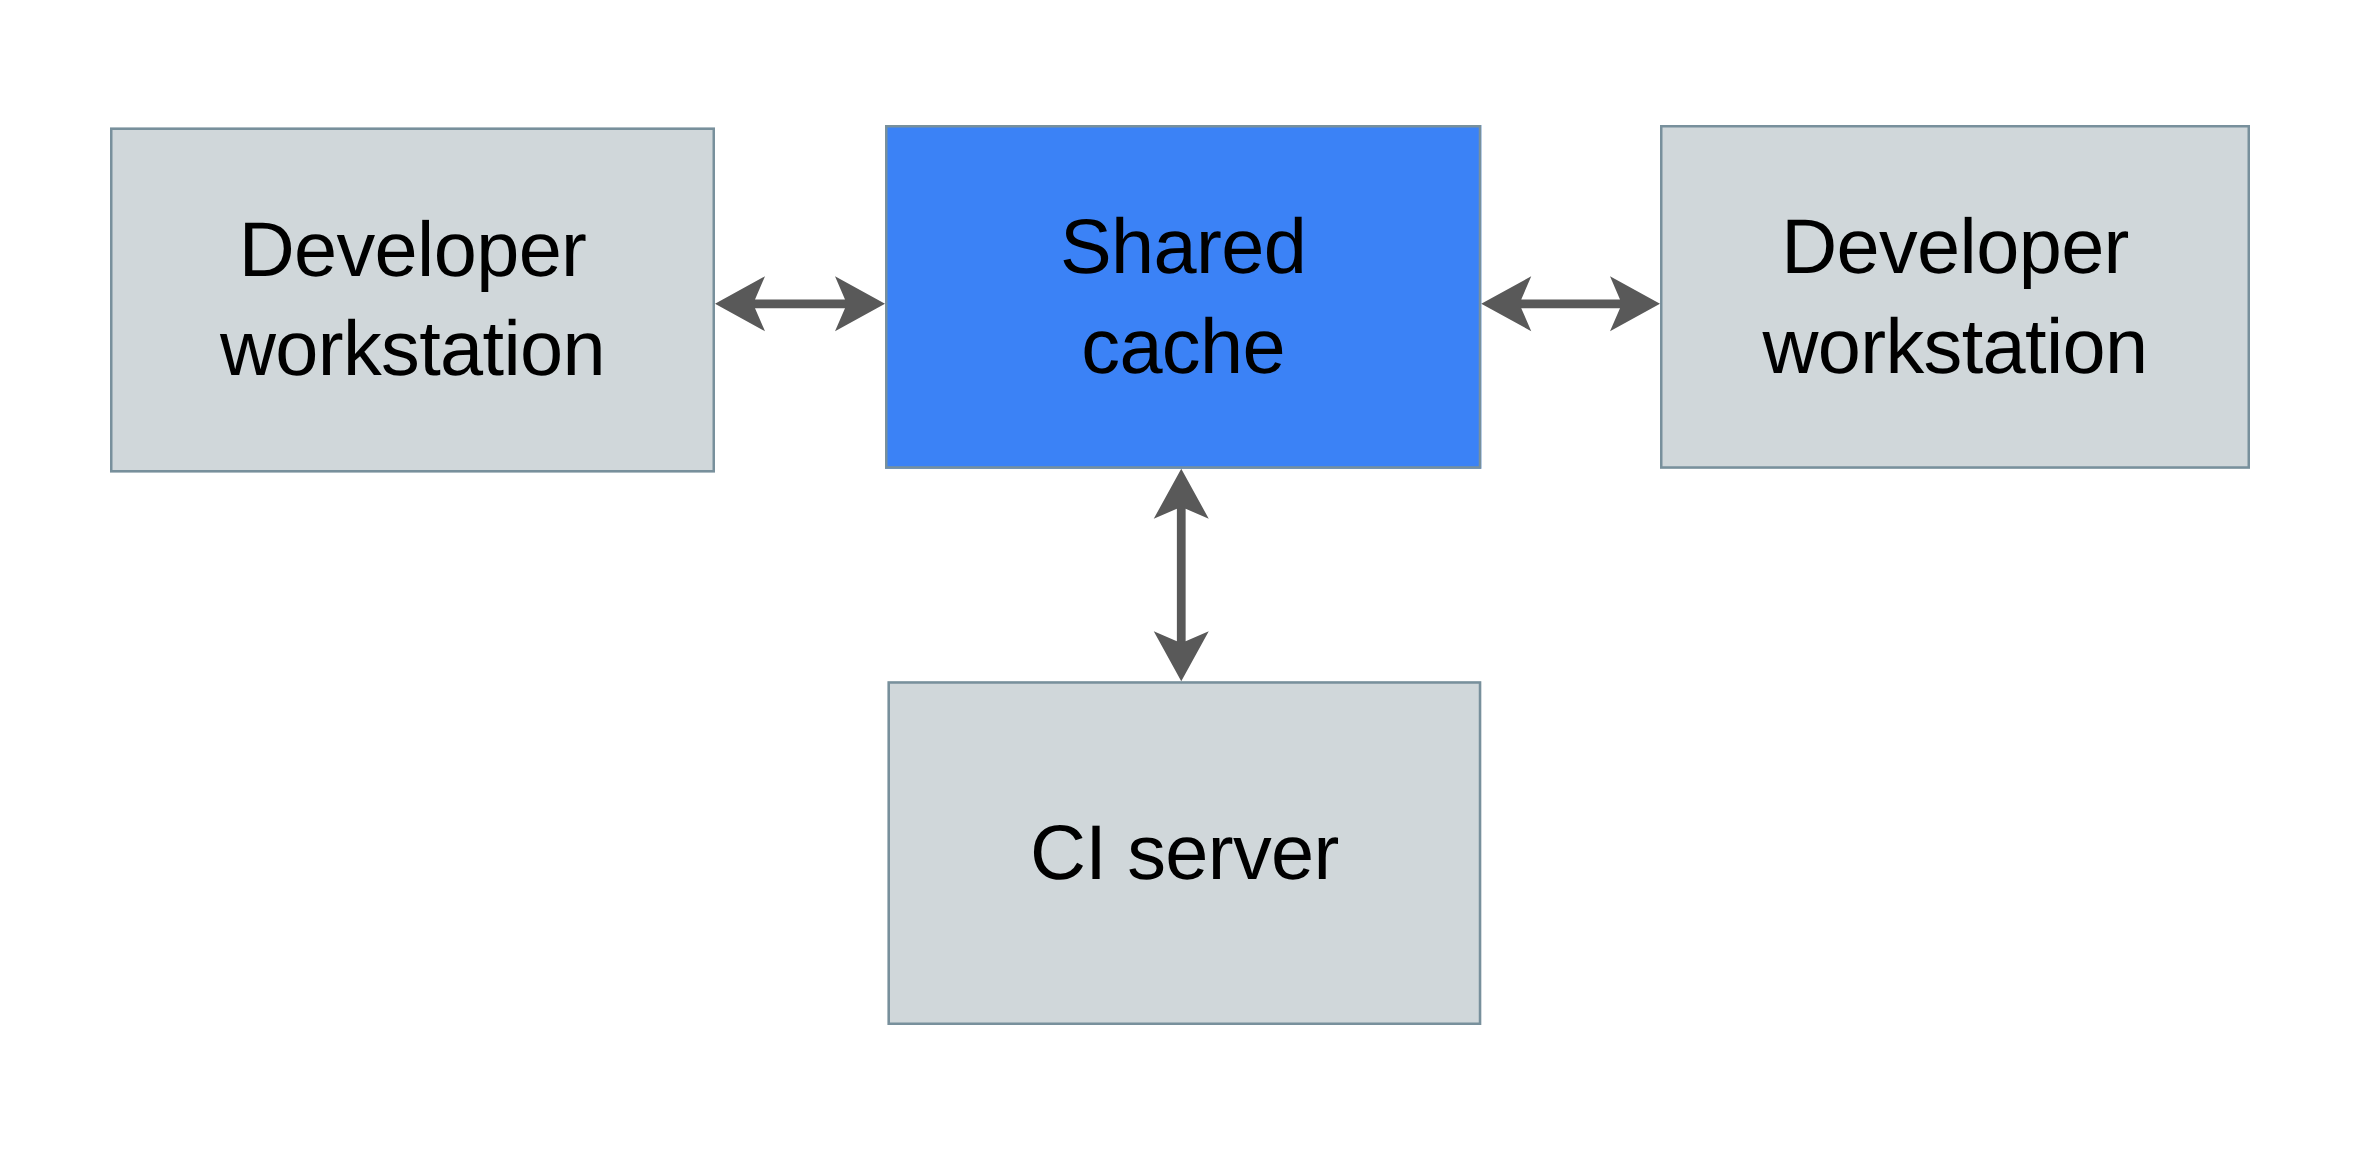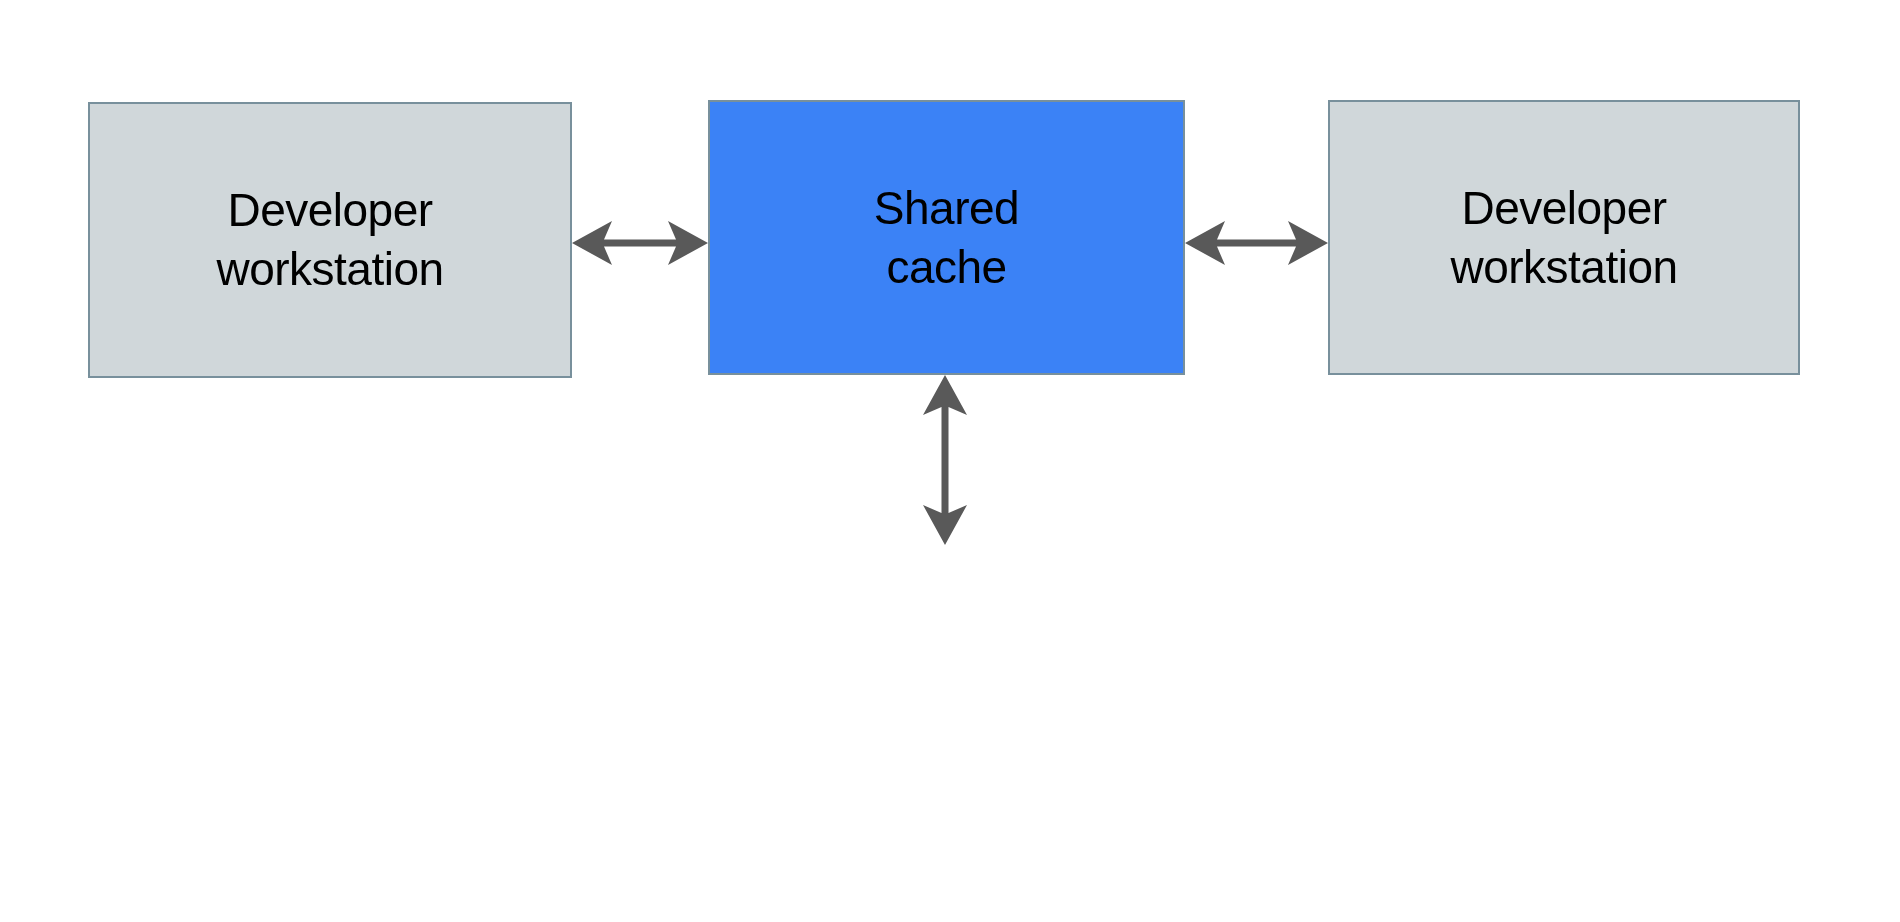--- a/index.html
+++ b/index.html
@@ -20,21 +20,21 @@
   .node {
     position: absolute;
     box-sizing: border-box;
     background: #d0d7da;
     border: 2px solid #78909c;
     display: flex;
     align-items: center;
     justify-content: center;
     text-align: center;
     color: #000000;
-    font-size: 46px;
+    font-size: 62px;
     line-height: 1.28;
     font-weight: 400;
     letter-spacing: -0.5px;
     white-space: pre-line;
   }
   .node-label {
     display: block;
     width: 100%;
     white-space: pre-line;
   }
@@ -60,20 +60,23 @@
   <div class="node" id="node-1" style="left: 708px; top: 100px; width: 477px; height: 275px; background: #3b82f6; border-color: rgb(120, 144, 156); color: rgb(0, 0, 0);">
     <span class="node-label">Shared
 cache</span>
   </div>
 
   <div class="node" id="node-2" style="left: 1328px; top: 100px; width: 472px; height: 275px; background: rgb(208, 215, 218); border-color: rgb(120, 144, 156); color: rgb(0, 0, 0);">
     <span class="node-label">Developer
 workstation</span>
   </div>
 
+  <div class="node" id="node-3" style="left: 710px; top: 545px; width: 475px; height: 275px; background: rgb(208, 215, 218); border-color: rgb(120, 144, 156); color: rgb(0, 0, 0);">
+    <span class="node-label">CI server</span>
+  </div>
 
   <div class="connector" id="conn-0" style="left: 572px; top: 228px; width: 136px; height: 30px;">
       <svg width="136" height="30" viewBox="0 0 136 30">
         <polygon points="0.0,15.0 40.0,-7.0 32.0,11.5 104.0,11.5 96.0,-7.0 136.0,15.0 96.0,37.0 104.0,18.5 32.0,18.5 40.0,37.0" fill="#595959"></polygon>
       </svg>
     </div>
 
   <div class="connector" id="conn-1" style="left: 1185px; top: 228px; width: 143px; height: 30px;">
       <svg width="143" height="30" viewBox="0 0 143 30">
         <polygon points="0.0,15.0 40.0,-7.0 32.0,11.5 111.0,11.5 103.0,-7.0 143.0,15.0 103.0,37.0 111.0,18.5 32.0,18.5 40.0,37.0" fill="#595959"></polygon>

